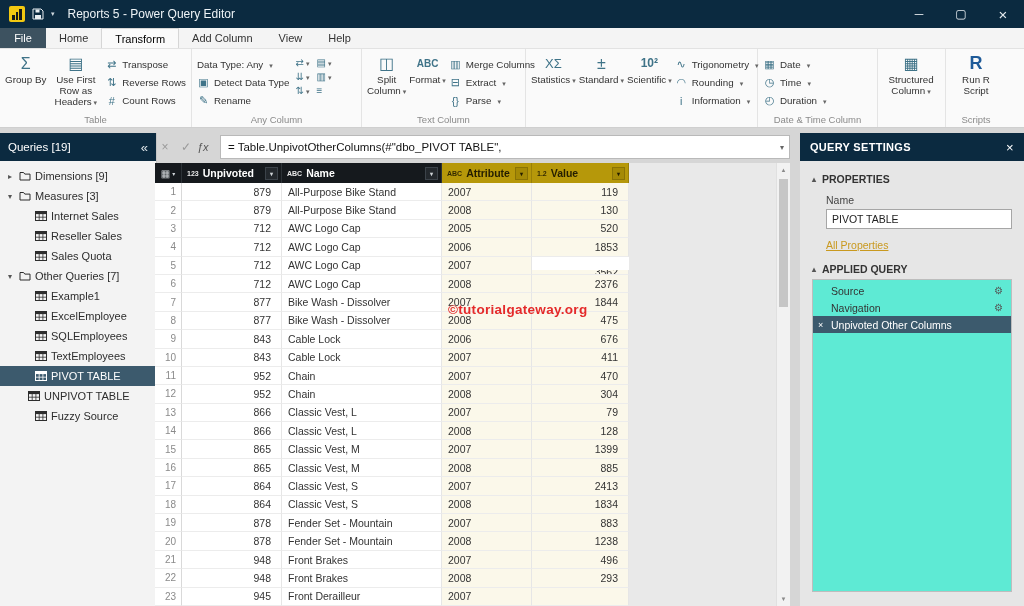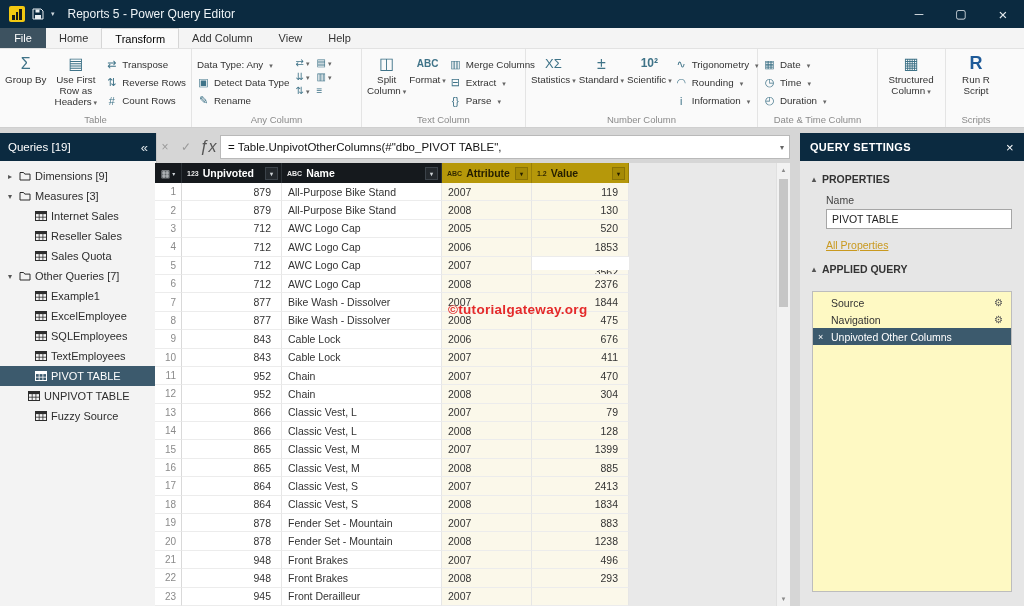--- a/index.html
+++ b/index.html
@@ -48,21 +48,21 @@
   .tree-row.selected { background:#3c5a6d; color:#fff; }
   .arrow { width:10px; font-size:8px; color:#555; text-align:center; flex:none; }
   .tree-row.selected .arrow { color:#fff; }
   .ticon { flex:none; display:flex; }
   .tlabel { overflow:hidden; white-space:nowrap; }
 
   
   .center { position:absolute; top:133px; left:155px; width:635px; bottom:0; }
   .formula-row { position:absolute; top:0; left:0; right:0; height:28px; display:flex; align-items:center; gap:1px; }
   .f-btn { width:20px; text-align:center; font-size:12px; color:#9a9a9a; }
-  .f-fx { width:22px; text-align:center; font-size:16px; font-style:italic; color:#555; }
+  .f-fx { width:22px; text-align:left; font-size:11px; font-style:italic; color:#555; }
   .formula-input { flex:1; height:24px; background:#fff; border:1px solid #b9b9b9; display:flex; align-items:center; padding:0 8px 0 7px; font-size:11.5px; color:#141414; position:relative; }
   .formula-caret { position:absolute; right:5px; top:0; bottom:0; display:flex; align-items:center; color:#666; font-size:8px; }
 
   .grid-area { position:absolute; top:30px; left:0; right:0; bottom:0; background:#e9e9e9; overflow:hidden; }
   .grid-table { position:absolute; top:0; left:0; width:474px; }
   .g-header { display:flex; height:20px; }
   .g-corner { width:27px; flex:none; background:#15191d; color:#cfd4d8; display:flex; align-items:center; justify-content:center; gap:2px; border-right:1px solid #2c3237; font-size:10px; }
   .g-corner .cc { font-size:6px; }
   .g-h { display:flex; align-items:center; background:#15191d; color:#fff; font-size:10.5px; font-weight:bold; padding:0 3px 0 5px; border-right:1px solid #2c3237; gap:4px; flex:none; }
   .g-h.sel { background:#b6980a; color:#241e00; border-right-color:#9a8008; }
@@ -85,21 +85,21 @@
   
   .right-panel { position:absolute; top:133px; left:800px; width:224px; bottom:0; background:#e6e6e6; }
   .rp-header { height:28px; background:#0b2a40; color:#fff; display:flex; align-items:center; justify-content:space-between; padding:0 10px; font-size:11px; font-weight:bold; letter-spacing:.3px; }
   .rp-close { font-size:13px; font-weight:normal; }
   .rp-body { position:absolute; top:28px; left:0; right:0; bottom:0; padding:12px 12px 14px 12px; display:flex; flex-direction:column; }
   .sec-h { display:flex; align-items:center; gap:6px; font-size:10.5px; font-weight:bold; color:#333; }
   .sec-arrow { font-size:8px; color:#555; }
   .lbl { font-size:10.5px; color:#444; margin:9px 0 3px 14px; }
   .name-input { width:calc(100% - 14px); margin-left:14px; height:20px; border:1px solid #a6a6a6; background:#fff; font-size:10.5px; padding:0 5px; font-family:inherit; color:#222; }
   .all-props { display:inline-block; margin:10px 0 12px 14px; font-size:10.5px; color:#c9991f; text-decoration:underline; }
-  .steps-box { margin-top:16px; background:#fef9c3; border:1px solid #bdbdbd; flex:1; overflow:hidden; padding-top:2px; }
+  .steps-box { margin-top:4px; background:#5eead4; border:1px solid #bdbdbd; flex:1; overflow:hidden; padding-top:2px; }
   .step { height:17px; display:flex; align-items:center; font-size:10.5px; color:#333; padding:0 8px 0 18px; position:relative; }
   .step .gear { margin-left:auto; color:#555; font-size:10px; }
   .step.selected { background:#3c5a6d; color:#fff; }
   .step-x { position:absolute; left:5px; font-size:9px; }
 </style>
 </head>
 <body>
 
 <div id="app">
 
@@ -257,21 +257,20 @@
             <span class="ric small">◠</span>
             <span>Rounding</span>
             <span class="caret"></span>
           </div>
         <div class="rb-small">
             <span class="ric small">ℹ</span>
             <span>Information</span>
             <span class="caret"></span>
           </div>
       </div>
-      <div class="rgroup-label">Number Column</div>
     </div>
 
     <div class="rgroup" style="width:120px">
       <div class="rb-stack">
         <div class="rb-small">
             <span class="ric small">▦</span>
             <span>Date</span>
             <span class="caret"></span>
           </div>
         <div class="rb-small">

